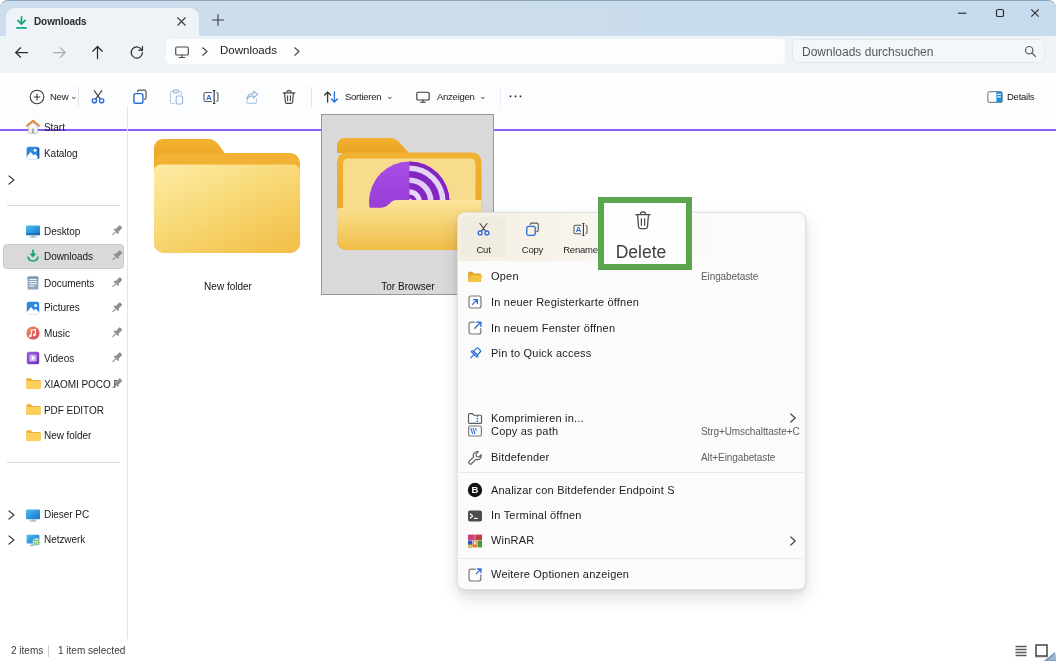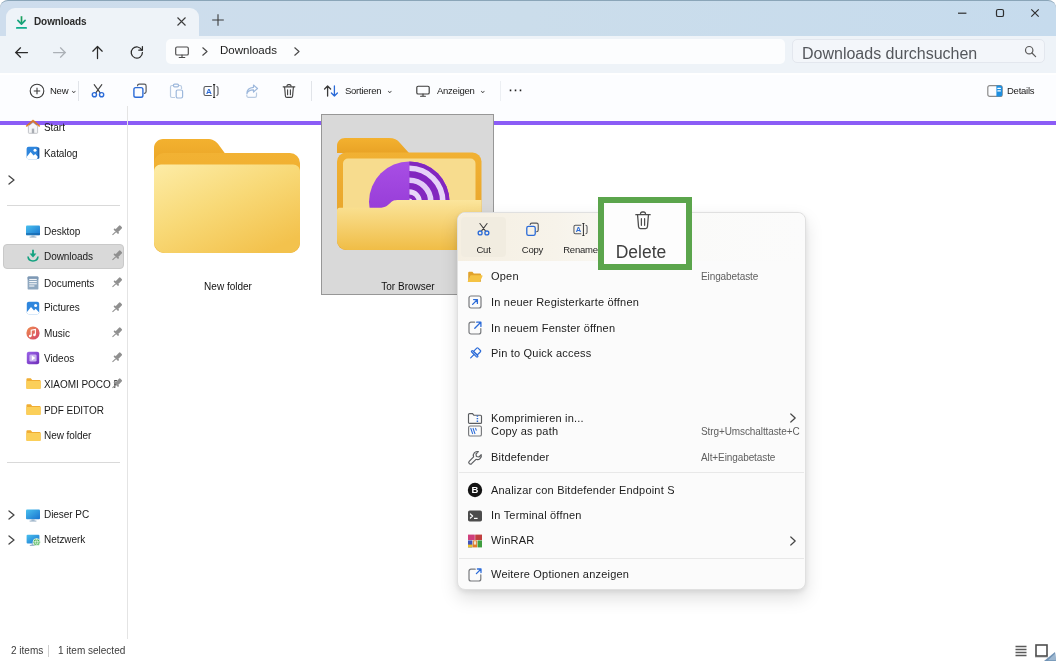--- a/index.html
+++ b/index.html
@@ -11,24 +11,24 @@
     border-top:1px solid #8aa5b8;border-radius:8px 8px 0 0;box-sizing:border-box;}
   #tab{left:6px;top:7.5px;width:193px;height:28.5px;background:#eef3f8;
     border-radius:9px 9px 0 0;}
   #tabtitle{left:28px;top:8px;font-size:10px;font-weight:bold;letter-spacing:-0.1px;color:#2b2b2b;}
   
   #navbar{left:0;top:36px;width:1056px;height:37px;background:#eef3f8;}
   #addr{left:166px;top:2.5px;width:619px;height:25px;background:#fcfdfe;border-radius:5px;}
   #addrtext{left:54px;top:5.5px;font-size:11.5px;color:#1b1b1b;}
   #search{left:792px;top:3px;width:253px;height:24px;background:#f3f6fa;
     border:1px solid #e3e7ee;border-radius:5px;box-sizing:border-box;}
-  #searchtext{left:9px;top:5px;font-size:16px;color:#54575c;}
-  
-  #toolbar{left:0;top:75px;width:1056px;height:50px;background:#fcfdff;
-    border-bottom:4px solid #8b5cf6;box-sizing:border-box;}
+  #searchtext{left:9px;top:5px;font-size:12px;color:#54575c;}
+  
+  #toolbar{left:0;top:81px;width:1056px;height:50px;background:#fcfdff;
+    border-bottom:2px solid #8b5cf6;box-sizing:border-box;}
   .tdivider{top:6px;width:1px;height:20px;background:#e1e4e9;}
   .tlabel{font-size:9.5px;letter-spacing:-0.25px;color:#1b1b1b;}
   .tchev{font-size:9px;color:#454545;}
   
   #sidebar{left:0;top:0;width:127px;height:661px;background:transparent;}
   #sidebar-div{left:127px;top:106px;width:1px;height:533px;background:#e4e4e4;}
   .sicon{position:absolute;left:25px;top:4px;width:16px;height:16px;}
   .stext{position:absolute;left:44px;font-size:10px;letter-spacing:-0.05px;color:#191919;white-space:nowrap;}
   .spin{position:absolute;left:110px;top:5px;width:14px;height:14px;}
   .ssep{position:absolute;left:7px;width:113px;height:1px;background:#d9d9d9;}

